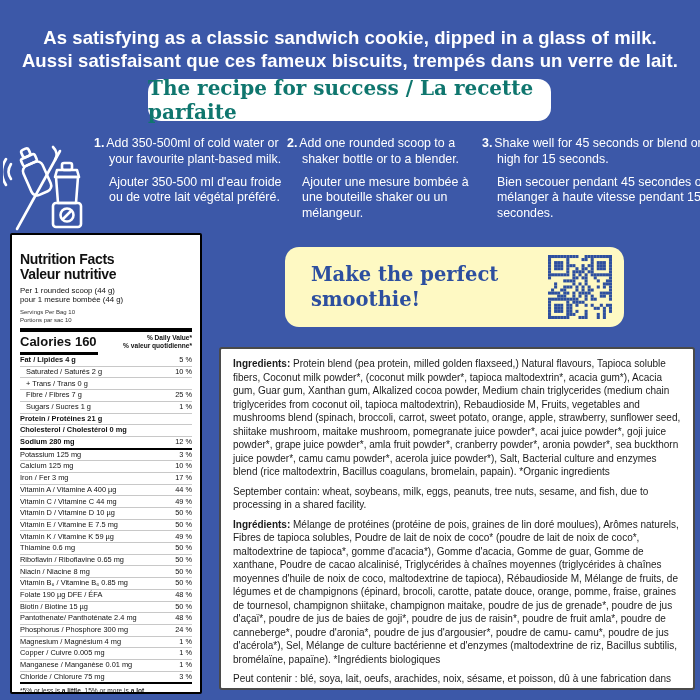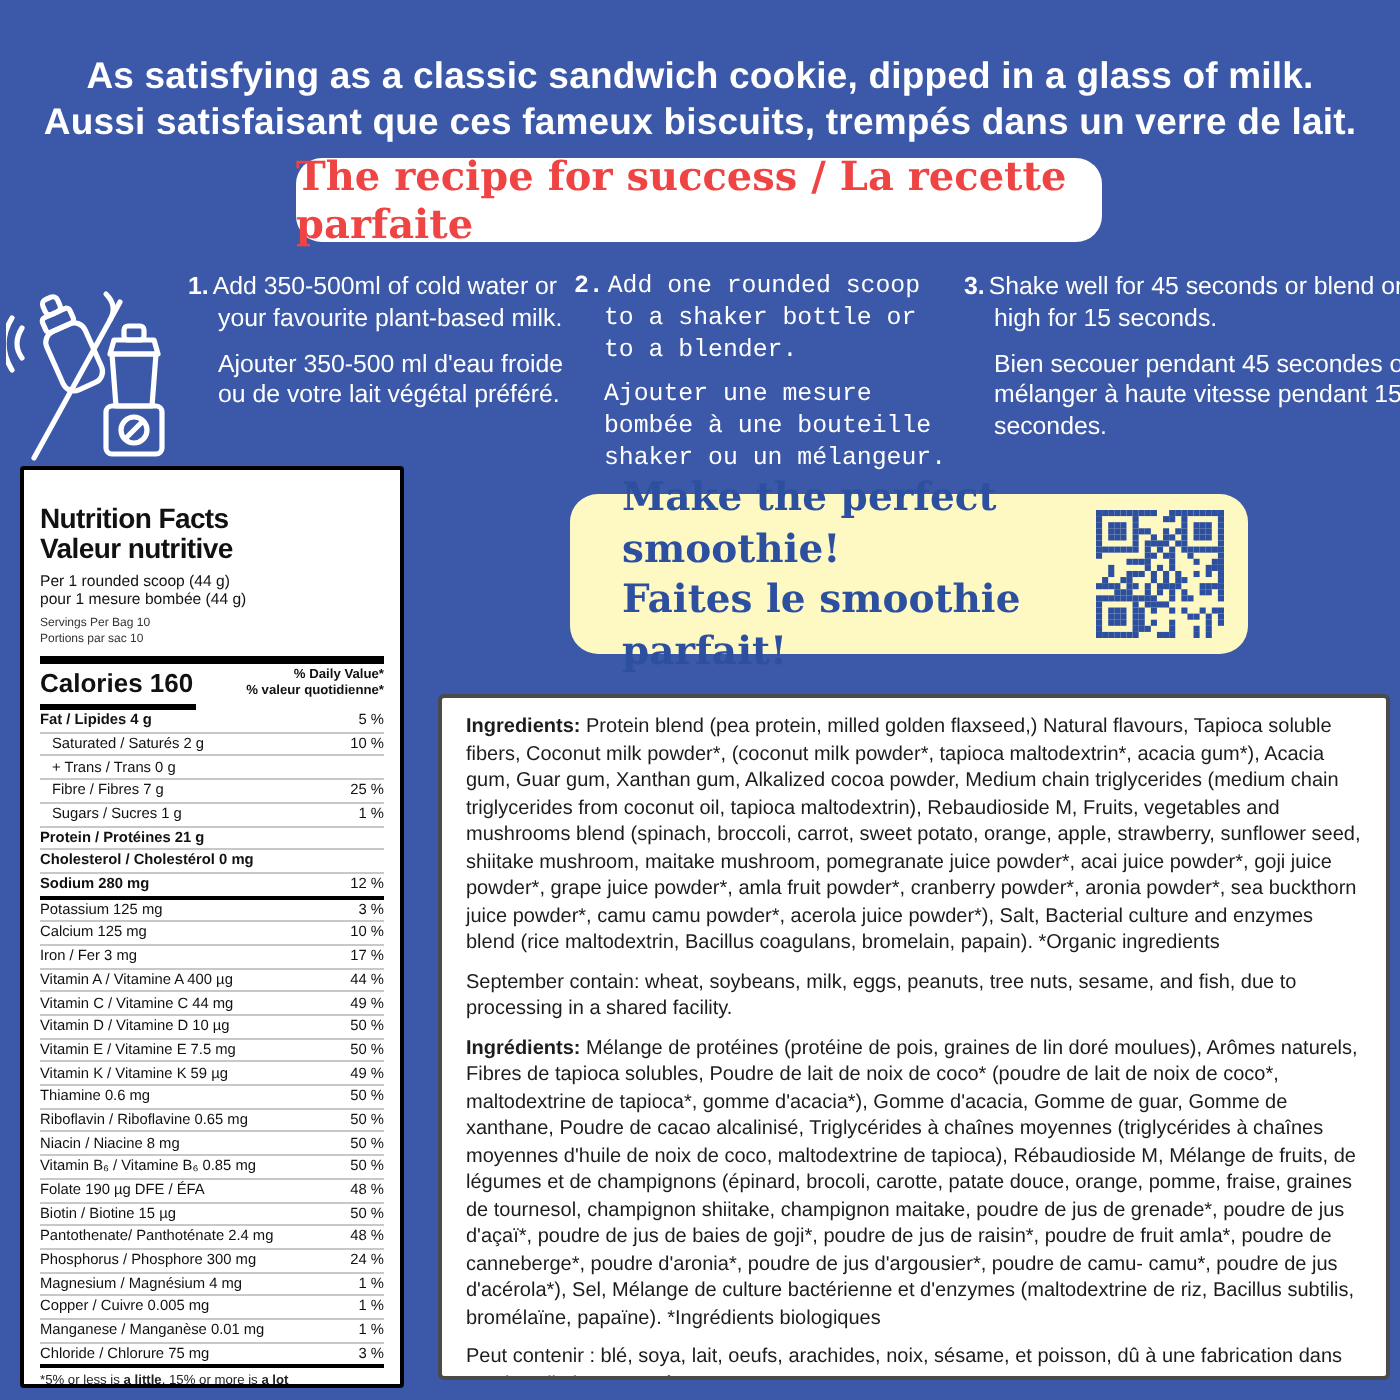--- a/index.html
+++ b/index.html
@@ -7,30 +7,30 @@
     width:700px;height:700px;position:relative;overflow:hidden;
     background:#3c58a8;
     font-family:"Liberation Sans",sans-serif;
   }
   
   .headline{position:absolute;top:26px;left:0;right:0;text-align:center;
     color:#fff;font-size:18.5px;line-height:23px;font-weight:700;letter-spacing:.1px;}
   
   .pill{position:absolute;left:148px;top:79px;width:403px;height:42px;background:#fff;
     border-radius:13px;display:flex;align-items:center;justify-content:center;}
-  .pill span{font-family:"DejaVu Serif",serif;font-weight:700;font-size:20px;color:#ef4444;}
+  .pill span{font-family:"DejaVu Serif",serif;font-weight:700;font-size:20px;color:#0f766e;}
   
   .steps-icon{position:absolute;left:3px;top:133px;}
   .step{position:absolute;top:136px;color:#fff;font-size:12.4px;line-height:15.8px;
     font-weight:500;padding-left:15px;}
   .step p{margin:0;}
   .step .sen{text-indent:-15px;}
   .step .sfr{margin-top:7px;}
   .step b{font-weight:700;margin-right:2px;}
-  #step1{left:94px;width:187px;} #step2{left:287px;width:174px;font-family:Liberation Mono, monospace;} #step3{left:482px;width:215px;}
+  #step1{left:94px;width:187px;} #step2{left:287px;width:174px;} #step3{left:482px;width:215px;}
   
   .nfp{position:absolute;left:10px;top:233px;width:192px;height:461px;background:#fff;
     border:2px solid #000;border-radius:2px;box-sizing:border-box;padding:17px 8px 0;
     color:#111;overflow:hidden;}
   .nf-title{font-size:14px;font-weight:700;line-height:14.8px;letter-spacing:-.3px;}
   .nf-serv{font-size:7.8px;line-height:9.6px;}
   .nf-serv.first{margin-top:4px;}
   .nf-small{font-size:6px;line-height:8px;color:#333;}
   .nf-small.first{margin-top:3px;}
   .bar{background:#000;}
@@ -237,21 +237,20 @@
     </div>
   <div class="fn">
     <div><span>*5% or less is </span><b>a little</b><span>, 15% or more is </span><b>a lot</b></div>
 
   </div>
 </div>
 
 <div class="smoothie">
   <div class="txt">
     <div>Make the perfect smoothie!</div>
-    <div>Faites le smoothie parfait!</div>
   </div>
   <div class="qr" id="qr"><svg viewBox="0 0 63 63" width="64" height="64" fill="#2d4f9f">
         <rect x="0" y="0" width="3" height="3"></rect>
         <rect x="3" y="0" width="3" height="3"></rect>
         <rect x="6" y="0" width="3" height="3"></rect>
         <rect x="9" y="0" width="3" height="3"></rect>
         <rect x="12" y="0" width="3" height="3"></rect>
         <rect x="15" y="0" width="3" height="3"></rect>
         <rect x="18" y="0" width="3" height="3"></rect>
         <rect x="21" y="0" width="3" height="3"></rect>

